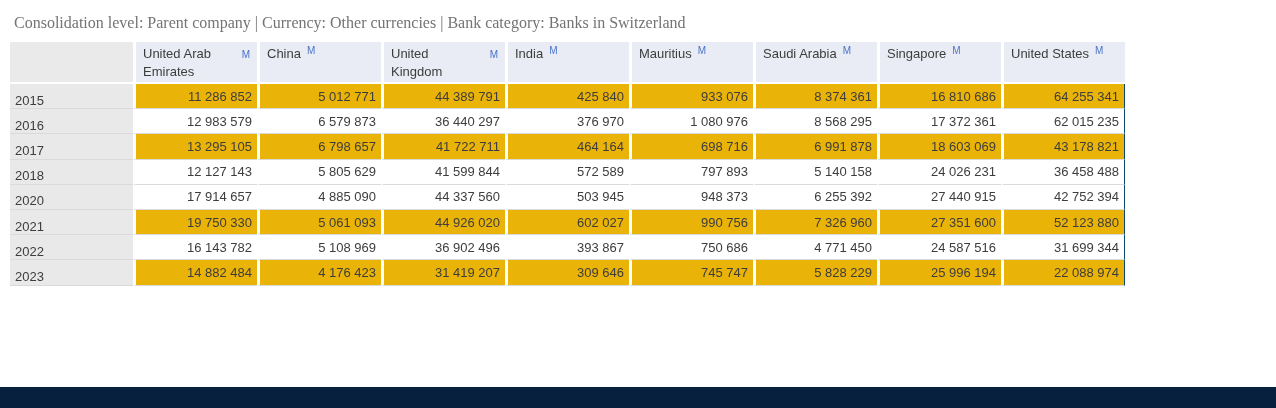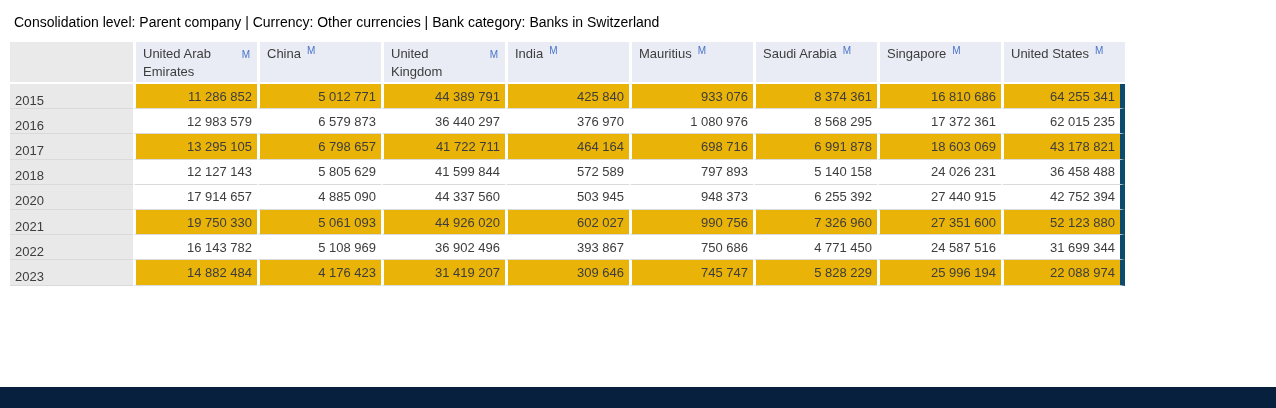--- a/index.html
+++ b/index.html
@@ -12,23 +12,24 @@
     position: relative;
     width: 1276px;
     height: 408px;
     background: #ffffff;
     overflow: hidden;
   }
   .info-line {
     position: absolute;
     left: 14px;
     top: 14px;
-    font-size: 14px;
-    color: #000000;
+    font-size: 16px;
+    color: #737373;
     white-space: nowrap;
+    font-family: Liberation Serif, serif;
   }
   .table-wrap {
     position: absolute;
     left: 10px;
     top: 42px;
     border-radius: 31px;
   }
   table.data-table {
     border-collapse: separate;
     border-spacing: 0;
@@ -87,21 +88,21 @@
     position: relative;
     width: 124px;
     height: 25.2px;
     border-left: 3px solid #ffffff;
     border-bottom: 1px solid #dadada;
     text-align: right;
     padding: 0 5px 0 0;
     background: #ffffff;
   }
   td.val-cell.last {
-    border-right: 5px solid #0c4a6e;
+    border-right: 1px solid #0c4a6e;
   }
   tr.stripe td.val-cell {
     background: #eab308;
   }
   .footnote-dot {
     position: absolute;
     right: 25px;
     bottom: 2px;
     width: 4px;
     height: 4px;

